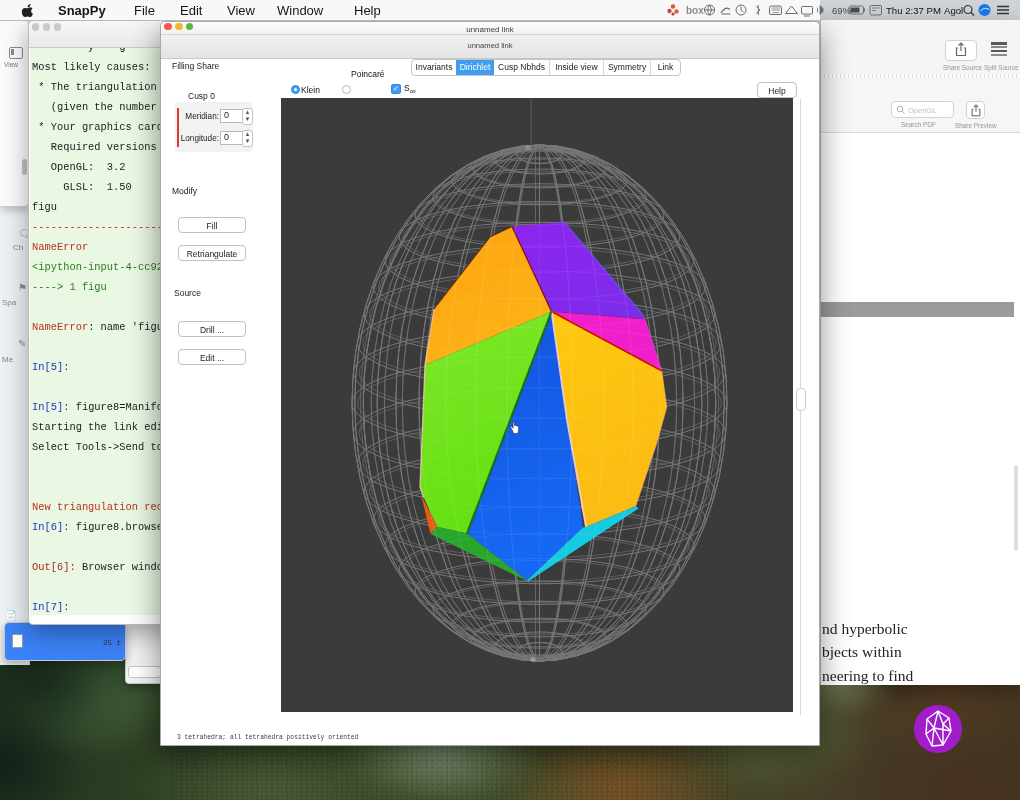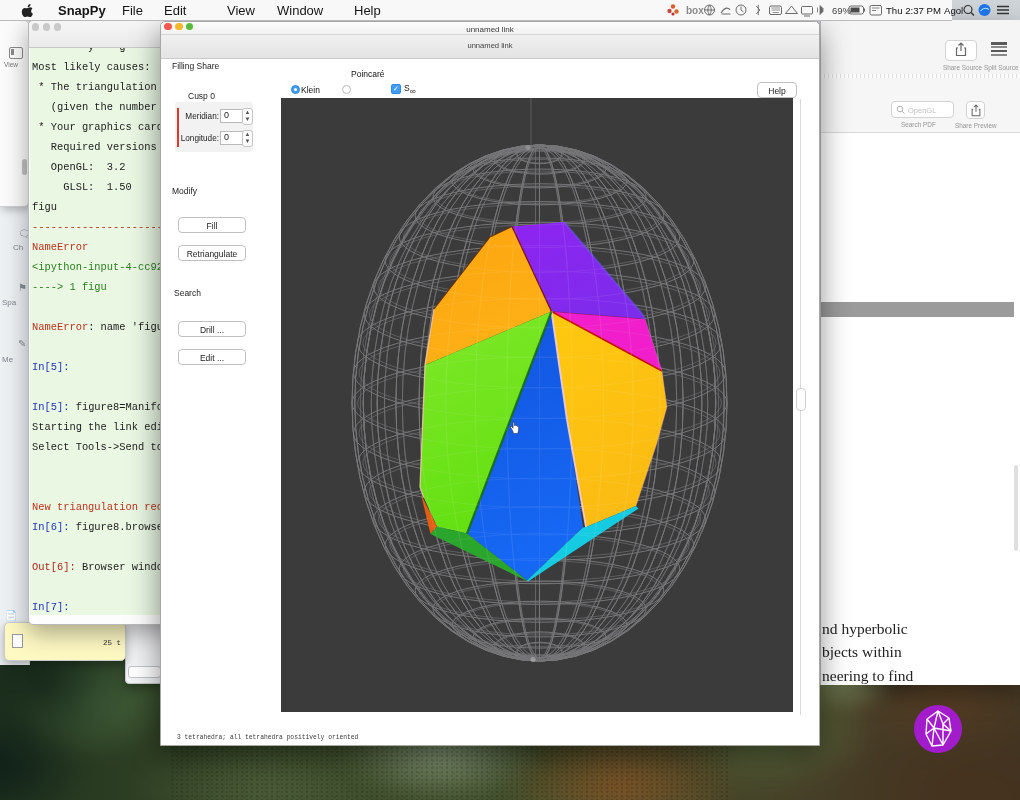--- a/index.html
+++ b/index.html
@@ -43,21 +43,21 @@
 <div style="position:absolute;left:0;top:20px;width:28px;height:185px;background:#fbfbfb;border:1px solid #cfcfcf;border-left:none;border-radius:0 5px 5px 0;box-shadow:2px 3px 8px rgba(0,0,0,0.25)">
   <div style="position:absolute;left:9px;top:26px;width:12px;height:10px;border:1px solid #8a8a8a;border-radius:2px"></div>
   <div style="position:absolute;left:11px;top:28px;width:3px;height:6px;background:#8a8a8a"></div>
   <div style="position:absolute;left:4px;top:40px;font:6.5px 'Liberation Sans',sans-serif;color:#777">View</div>
   <div style="position:absolute;right:1px;top:138px;width:5px;height:16px;background:#c2c2c2;border-radius:3px"></div>
 </div>
 
 <div style="position:absolute;left:125px;top:621px;width:36px;height:61px;background:#f2f3f5;border:1px solid #c8c8c8;border-radius:4px;box-shadow:0 4px 10px rgba(0,0,0,0.3)">
  <div style="position:absolute;left:2px;top:44px;width:31px;height:10px;background:#fff;border:1px solid #c4c4c4;border-radius:3px"></div>
 </div>
-<div style="position:absolute;left:4px;top:622px;width:120px;height:37px;background:#fef9c3;border:1px solid #c9c9c9;border-radius:5px;box-shadow:0 4px 10px rgba(0,0,0,0.3)">
+<div style="position:absolute;left:4px;top:622px;width:120px;height:37px;background:#3b82f6;border:1px solid #c9c9c9;border-radius:5px;box-shadow:0 4px 10px rgba(0,0,0,0.3)">
  <div style="position:absolute;left:7px;top:11px;width:9px;height:12px;background:#fff;border:1px solid #9a9a9a"></div>
  <div style="position:absolute;left:98px;top:16px;font:7.5px 'Liberation Mono',monospace;color:#333">25 t</div>
 </div>
 
 <div style="position:absolute;left:28px;top:20px;width:300px;height:603px;background:#fdfdfd;border:1px solid #b9b9b9;border-radius:5px;box-shadow:0 8px 24px rgba(0,0,0,0.35)">
  <div style="position:absolute;left:0;top:0;width:100%;height:26px;background:linear-gradient(#f6f6f6,#e9e9e9);border-bottom:1px solid #c9c9c9;border-radius:5px 5px 0 0">
    <span class="tl" style="left:2.5px;top:2px;background:#c9c9c9"></span>
    <span class="tl" style="left:13.5px;top:2px;background:#c9c9c9"></span>
    <span class="tl" style="left:24.5px;top:2px;background:#c9c9c9"></span>
  </div>
@@ -101,36 +101,44 @@
 </div>
 
 <div style="position:absolute;left:160px;top:21px;width:658px;height:723px;background:#fff;border:1px solid #a8a8a8;border-radius:5px 5px 0 0;box-shadow:0 10px 30px rgba(0,0,0,0.45)">
  <div style="position:absolute;left:0;top:0;width:100%;height:12px;background:linear-gradient(#fdfdfd,#f2f2f2);border-radius:5px 5px 0 0"></div>
  <span class="tl" style="left:3.2px;top:0.8px;background:#f25a50"></span>
  <span class="tl" style="left:14.3px;top:0.8px;background:#f5b72e"></span>
  <span class="tl" style="left:24.9px;top:0.8px;background:#58ba3a"></span>
  <div style="position:absolute;left:0;top:0;width:100%;height:12px;text-align:center;font:8px 'Liberation Sans',sans-serif;color:#3a3a3a;padding-top:3px">unnamed link</div>
  <div style="position:absolute;left:0;top:12px;width:100%;height:17px;background:linear-gradient(#f0f0f0,#e4e4e4);border-top:1px solid #d5d5d5;border-bottom:1px solid #c9c9c9;text-align:center;font:7.6px 'Liberation Sans',sans-serif;color:#444;padding-top:5.5px">unnamed link</div>
 
+ <div style="position:absolute;left:250px;top:37px;height:15px;display:flex;background:#fff;border:1px solid #c4c4c4;border-radius:4px;white-space:nowrap;font:8.5px 'Liberation Sans',sans-serif;color:#222">
+   <div class="seg" style="width:44px">Invariants</div>
+   <div class="seg" style="width:38px;background:#419df2;color:#fff">Dirichlet</div>
+   <div class="seg" style="width:55px">Cusp Nbhds</div>
+   <div class="seg" style="width:53px;border-left:1px solid #d8d8d8">Inside view</div>
+   <div class="seg" style="width:46px;border-left:1px solid #d8d8d8">Symmetry</div>
+   <div class="seg" style="width:29px;border-left:1px solid #d8d8d8">Link</div>
+ </div>
  <div style="position:absolute;left:11px;top:39px;font:8.5px 'Liberation Sans',sans-serif;color:#222">Filling Share</div>
  <div style="position:absolute;left:27px;top:69px;font:8.5px 'Liberation Sans',sans-serif;color:#222">Cusp 0</div>
  <div style="position:absolute;left:14px;top:80px;width:78px;height:50px;background:#f2f2f2;border-radius:3px"></div>
  <div style="position:absolute;left:15.5px;top:86px;width:2.5px;height:39px;background:#e0392a"></div>
 
  <div style="position:absolute;left:0;top:90px;width:58px;text-align:right;font:8.2px 'Liberation Sans',sans-serif;color:#222">Meridian:</div>
  <div style="position:absolute;left:59px;top:87px;width:19px;height:12px;background:#fff;border:1px solid #b9b9b9;font:9px 'Liberation Sans',sans-serif;color:#222;padding-left:3px">0</div>
  <div style="position:absolute;left:81px;top:86px;width:9px;height:15px;background:#fff;border:1px solid #c4c4c4;border-radius:3px;font:6px 'Liberation Sans',sans-serif;color:#555;text-align:center;line-height:7px">▲<br>▼</div>
 
  <div style="position:absolute;left:0;top:112px;width:58px;text-align:right;font:8.2px 'Liberation Sans',sans-serif;color:#222">Longitude:</div>
  <div style="position:absolute;left:59px;top:109px;width:19px;height:12px;background:#fff;border:1px solid #b9b9b9;font:9px 'Liberation Sans',sans-serif;color:#222;padding-left:3px">0</div>
  <div style="position:absolute;left:81px;top:108px;width:9px;height:15px;background:#fff;border:1px solid #c4c4c4;border-radius:3px;font:6px 'Liberation Sans',sans-serif;color:#555;text-align:center;line-height:7px">▲<br>▼</div>
  <div style="position:absolute;left:11px;top:164px;font:8.5px 'Liberation Sans',sans-serif;color:#222">Modify</div>
  <div class="btn" style="left:17px;top:195px">Fill</div>
  <div class="btn" style="left:17px;top:223px">Retriangulate</div>
- <div style="position:absolute;left:13px;top:266px;font:8.5px 'Liberation Sans',sans-serif;color:#222">Search</div>
+ <div style="position:absolute;left:13px;top:266px;font:8.5px 'Liberation Sans',sans-serif;color:#222">Source</div>
  <div class="btn" style="left:17px;top:299px">Drill ...</div>
  <div class="btn" style="left:17px;top:327px">Edit ...</div>
 
  <span class="radio" style="left:130px;top:63px;background:#3f9df5;border-color:#3389dd">
       <span style="position:absolute;left:2px;top:2px;width:3px;height:3px;background:#fff;border-radius:50%"></span>
     </span>
  <div style="position:absolute;left:140px;top:63px;font:8.5px 'Liberation Sans',sans-serif;color:#111">Klein</div>
  <span class="radio" style="left:181px;top:63px;background:#fff;border-color:#b9b9b9"></span>
  <div style="position:absolute;left:190px;top:47px;font:8.5px 'Liberation Sans',sans-serif;color:#111">Poincaré</div>
  <span style="position:absolute;left:230px;top:62px;width:8px;height:8px;background:#3f9df5;border:1px solid #3389dd;border-radius:2px;color:#fff;font:7px 'Liberation Sans',sans-serif;text-align:center;line-height:10px;line-height:8px">✓</span>
@@ -327,27 +335,27 @@
 </g>
 
 <circle cx="533" cy="659.5" r="2.6" fill="#c0c0c0" opacity="0.55"></circle>
 <circle cx="528" cy="147.5" r="2.5" fill="#a8a8a8" opacity="0.5"></circle>
 
 <g transform="translate(509.8,421) scale(0.68,0.9)">
  <path d="M5.5 14 L4 10.5 L1.5 7.5 Q0.8 6.5 1.8 6 Q2.6 5.6 3.5 6.6 L4.8 8 L4.8 2.2 Q4.8 1 5.8 1 Q6.8 1 6.8 2.2 L6.9 5 L7.9 4.8 Q8.8 4.7 9 5.4 L10 5.2 Q10.9 5.1 11.1 5.9 L12 5.9 Q13 5.9 13 7 L12.8 10.5 L11.6 14 Z" fill="#ffffff" stroke="#222" stroke-width="0.7"></path>
 </g>
 </svg>
 
-<div style="position:absolute;left:0;top:0;width:952px;height:20px;background:#f8f8f8;border-bottom:1px solid #b9b9b9;font:13px 'Liberation Sans',sans-serif;color:#151515">
+<div style="position:absolute;left:0;top:0;width:820px;height:20px;background:#f8f8f8;border-bottom:1px solid #b9b9b9;font:13px 'Liberation Sans',sans-serif;color:#151515">
  <svg width="13" height="15" viewBox="0 0 13 15" style="position:absolute;left:21px;top:3px">
       <path d="M9.5 1 Q9.7 2.3 8.8 3.3 Q7.9 4.3 6.7 4.2 Q6.5 3 7.4 2 Q8.4 0.9 9.5 1 Z M6.6 4.9 Q7.6 4.9 8.5 4.5 Q9.5 4.1 10.3 4.6 Q11 5 11.4 5.7 Q10 6.6 10.1 8.2 Q10.2 10 11.9 10.7 Q11.5 11.9 10.8 12.9 Q10 14.1 9 14.1 Q8 14.1 7.6 13.8 Q7.1 13.5 6.4 13.5 Q5.6 13.5 5.2 13.8 Q4.6 14.1 3.9 14.1 Q2.9 14.1 2 12.8 Q0.9 11.2 0.8 9.2 Q0.7 7.2 1.7 6 Q2.6 4.9 3.9 4.9 Q4.6 4.9 5.3 5.2 Q5.9 5.4 6.6 4.9 Z" fill="#222"></path>
     </svg>
  <span style="position:absolute;left:58px;top:3px;font-weight:bold">SnapPy</span>
- <span style="position:absolute;left:122px;top:3px">File</span>
- <span style="position:absolute;left:164px;top:3px">Edit</span>
+ <span style="position:absolute;left:134px;top:3px">File</span>
+ <span style="position:absolute;left:180px;top:3px">Edit</span>
  <span style="position:absolute;left:227px;top:3px">View</span>
  <span style="position:absolute;left:277px;top:3px">Window</span>
  <span style="position:absolute;left:354px;top:3px">Help</span>
  <svg width="360" height="20" viewBox="0 0 360 20" style="position:absolute;left:660px;top:0">
    <g fill="none" stroke="#6a6a6a" stroke-width="1">
      <circle cx="13" cy="6.5" r="2.2" fill="#e05a2b" stroke="none"></circle>
         <circle cx="9.5" cy="11" r="2.2" fill="#c44" stroke="none"></circle>
         <circle cx="16.5" cy="11.5" r="2.2" fill="#d4682c" stroke="none"></circle>
         <circle cx="13" cy="14" r="1.6" fill="#b33" stroke="none"></circle>
      <text x="26" y="13.5" fill="#8a8a8a" stroke="none" font-family="Liberation Sans" font-size="10" font-weight="bold">box</text>

